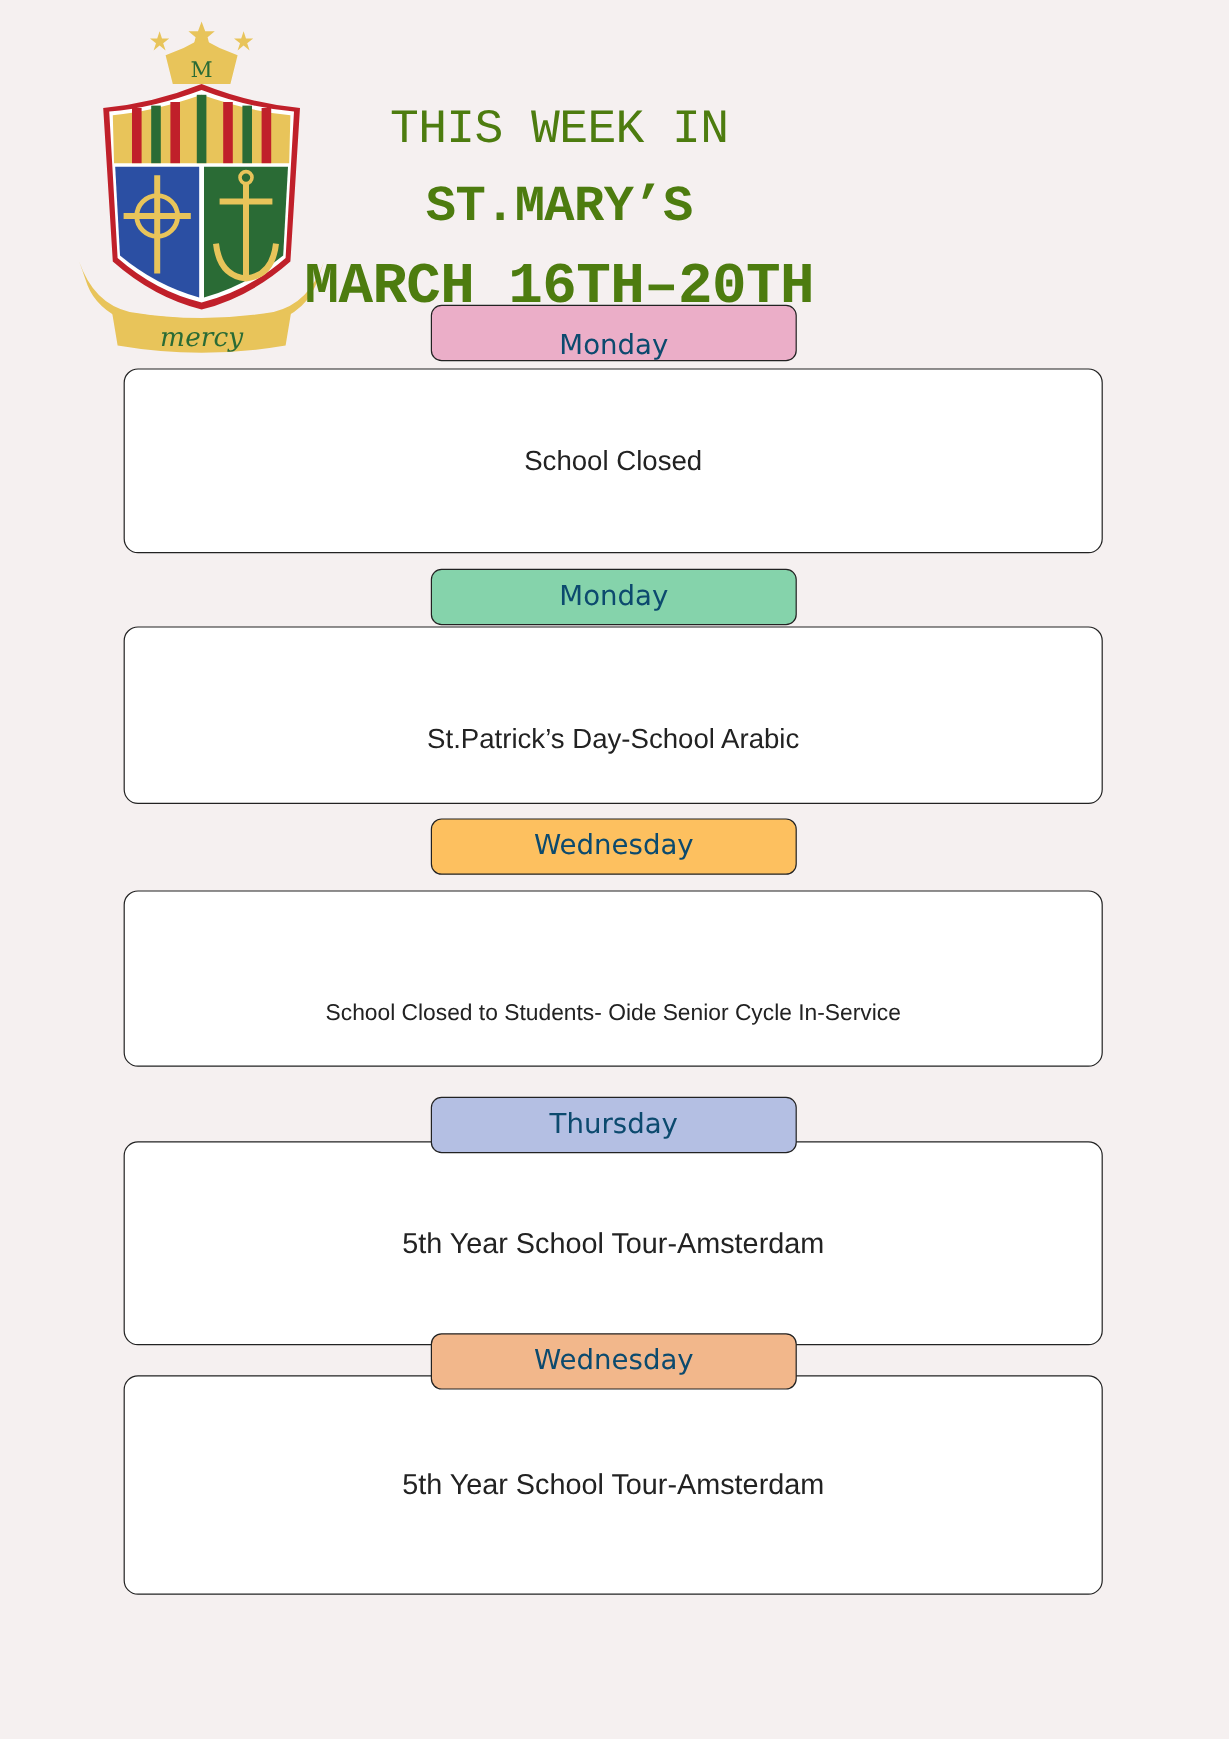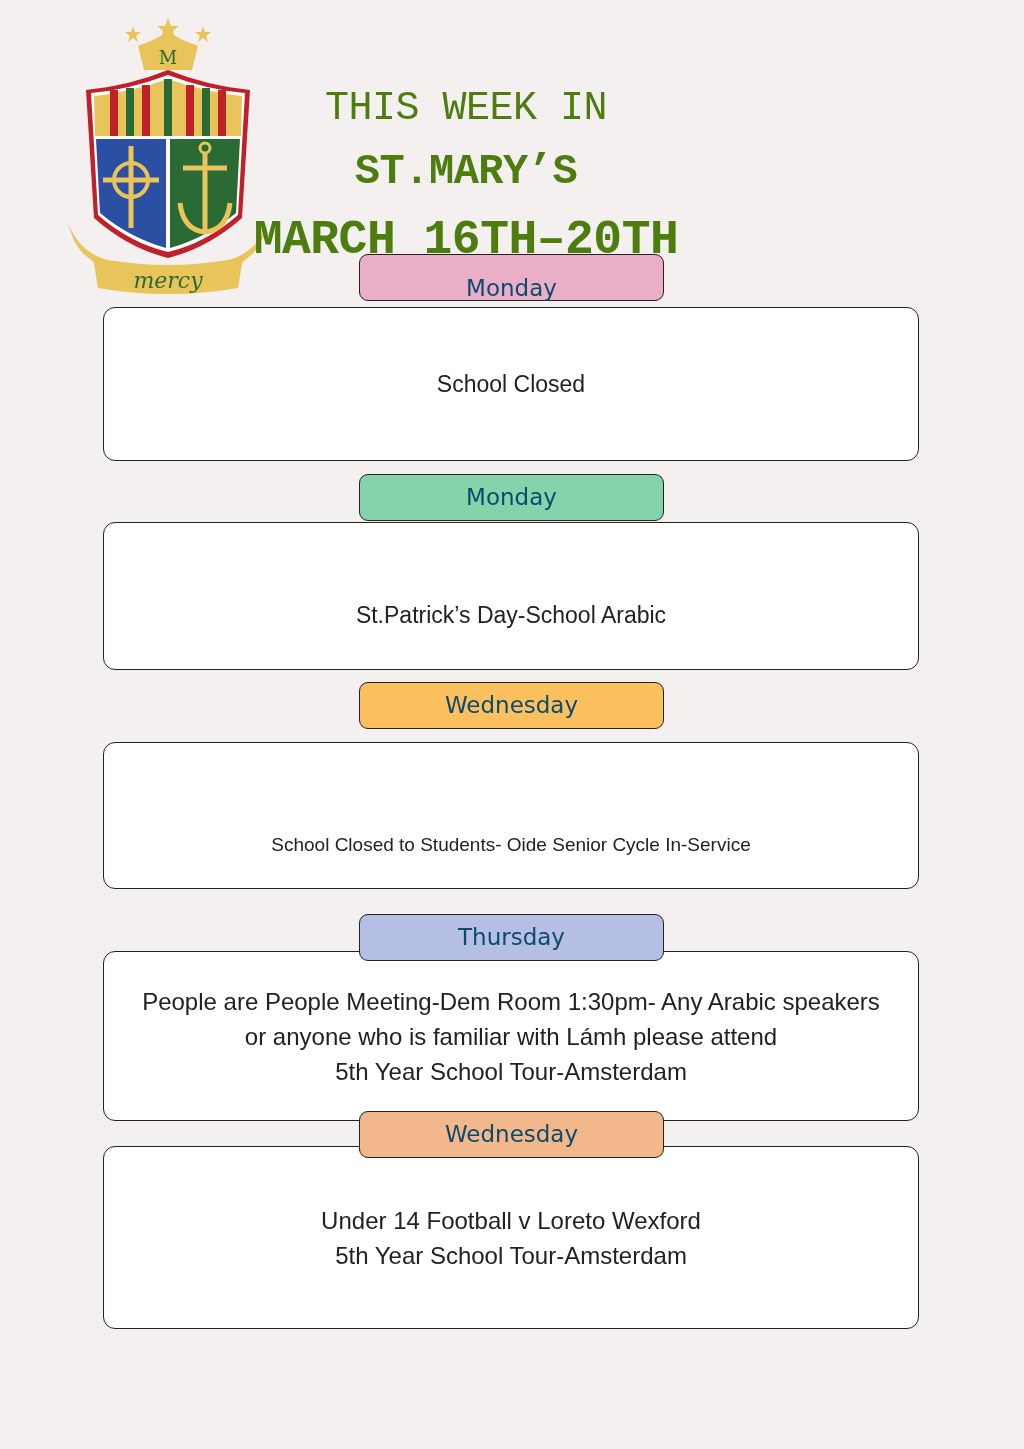--- a/index.html
+++ b/index.html
@@ -90,21 +90,19 @@
   <span class="line">St.Patrick’s Day-School Arabic</span>
 </div>
 
 <div class="tab" style="top:682px; background:#fdc05f;">Wednesday</div>
 <div class="box" style="top:742px; height:147px; font-size:19px; justify-content:flex-end; padding-bottom:32px;">
   <span class="line">School Closed to Students- Oide Senior Cycle In-Service</span>
 </div>
 
 <div class="tab" style="top:902px; background:#b4bfe3;margin-top:12px;">Thursday</div>
 <div class="box" style="top:951px; height:170px; font-size:24px; line-height:35px; padding:0 30px;">
-  <span class="line">People are People Meeting-Dem Room 1:30pm- Any Arabic speakers or anyone who is familiar with Lámh please attend</span>
   <span class="line">5th Year School Tour-Amsterdam</span>
 </div>
 
 <div class="tab" style="top:1111px; background:#f2b78b;">Wednesday</div>
 <div class="box" style="top:1146px; height:183px; font-size:24px; line-height:35px;">
-  <span class="line">Under 14 Football v Loreto Wexford</span>
   <span class="line">5th Year School Tour-Amsterdam</span>
 </div>
 
 </body></html>

